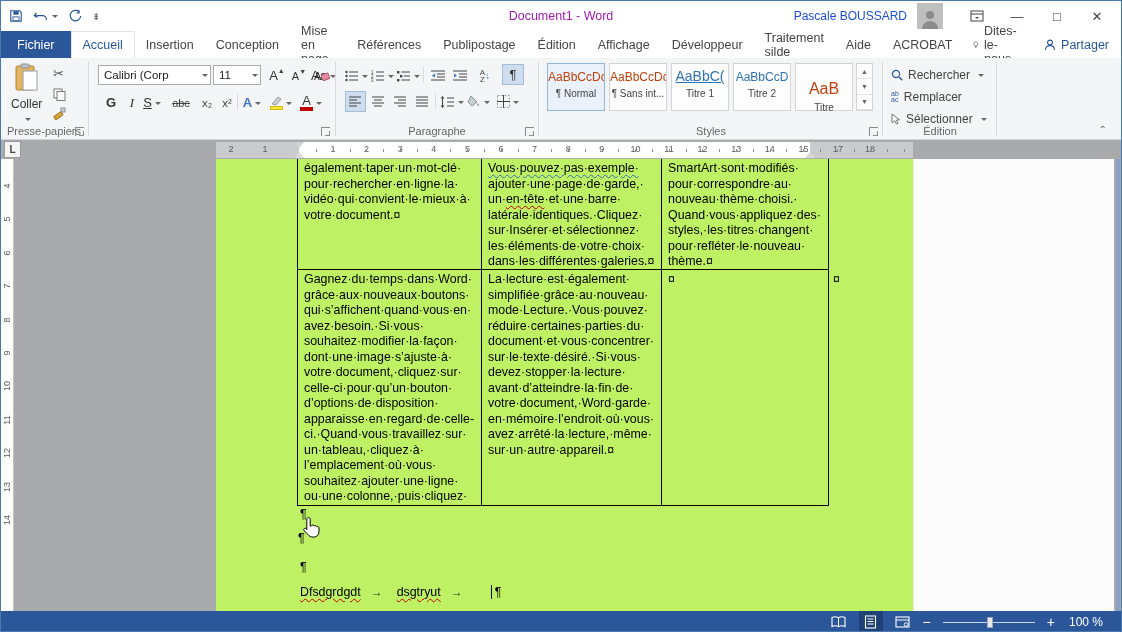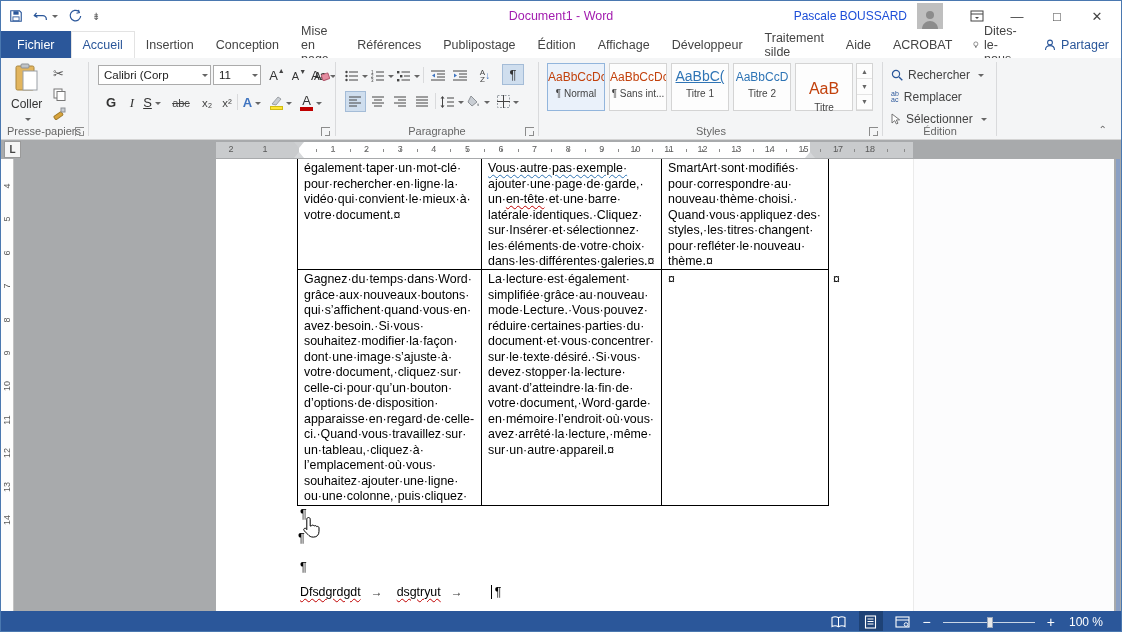--- a/index.html
+++ b/index.html
@@ -53,21 +53,21 @@
   .hnum { position:absolute; top:2px; font-size:9px; color:#595959; transform:translateX(-50%); }
   .htick { position:absolute; top:7px; width:1px; height:3px; background:#8a8a8a; }
   .ind-first { position:absolute; left:78px; top:0; width:0; height:0; border:5px solid transparent; border-top:6px solid #d6d8da; }
   .ind-hang  { position:absolute; left:78px; bottom:0; width:0; height:0; border:5px solid transparent; border-bottom:6px solid #d6d8da; }
   .ind-right { position:absolute; left:589px; bottom:0; width:0; height:0; border:5px solid transparent; border-bottom:6px solid #d6d8da; }
 
   
   .docarea { position:absolute; left:0; top:158px; width:100%; height:452px; background:#a8aaac; }
   .vruler { position:absolute; left:0; top:0; width:13px; height:452px; background:#fdfdfd; border-right:1px solid #c2c2c2; }
   .vnum { position:absolute; left:1px; font-size:9px; color:#595959; transform:rotate(-90deg); transform-origin:center; width:10px; text-align:center; }
-  .page { position:absolute; left:215px; top:0; width:697px; height:452px; background:#ffffff; }
+  .page { position:absolute; left:215px; top:0; width:697px; height:452px; background:#bef264; }
   .rightpane { position:absolute; left:912px; top:0; right:7px; height:452px; background:#fcfcfd; border-left:1px solid #ebebeb; }
   .vscroll { position:absolute; right:1px; top:0; width:4px; height:452px; background:#8ba0c4; }
 
   .word-table { position:absolute; left:81px; top:0; width:532px; font-size:12.4px; line-height:15.5px; color:#000; }
   .trow { display:flex; border-bottom:1px solid #000; }
   .tcell { border-left:1px solid #000; padding:2px 5px 0 6px; overflow:hidden; }
   .tcell:last-child { border-right:1px solid #000; }
   .c1 { width:184px; } .c2 { width:180px; } .c3 { width:168px; }
   .wavy-red  { text-decoration:underline; text-decoration-style:wavy; text-decoration-color:#c00000; text-decoration-thickness:1px; text-underline-offset:2px; }
   .wavy-blue { text-decoration:underline; text-decoration-style:wavy; text-decoration-color:#2e74b5; text-decoration-thickness:1px; text-underline-offset:2px; }
@@ -539,21 +539,21 @@
         <span class="vnum" style="top: 289.2px;">12</span>
         <span class="vnum" style="top: 322.6px;">13</span>
         <span class="vnum" style="top: 356px;">14</span>
       </div>
     <div class="rightpane"></div>
 
     <div class="page">
       <div class="word-table">
         <div class="trow" style="height:111px;">
           <div class="tcell c1"><span>également·​taper·​un·​mot-clé·​pour·​rechercher·​en·​ligne·​la·​vidéo·​qui·​convient·​le·​mieux·​à·​votre·​document.¤</span></div>
-          <div class="tcell c2"><span class="wavy-blue">Vous·​autre·​pas·​exemple·​</span><span>ajouter·​une·​page·​de·​garde,·​un·​</span><span class="wavy-red">en-tête</span><span>·​et·​une·​barre·​latérale·​identiques.·​Cliquez·​sur·​Insérer·​et·​sélectionnez·​les·​éléments·​de·​votre·​choix·​dans·​les·​différentes·​galeries.¤</span></div>
+          <div class="tcell c2"><span class="wavy-blue">Vous·​pouvez·​pas·​exemple·​</span><span>ajouter·​une·​page·​de·​garde,·​un·​</span><span class="wavy-red">en-tête</span><span>·​et·​une·​barre·​latérale·​identiques.·​Cliquez·​sur·​Insérer·​et·​sélectionnez·​les·​éléments·​de·​votre·​choix·​dans·​les·​différentes·​galeries.¤</span></div>
           <div class="tcell c3"><span>SmartArt·​sont·​modifiés·​pour·​correspondre·​au·​nouveau·​thème·​choisi.·​Quand·​vous·​appliquez·​des·​styles,·​les·​titres·​changent·​pour·​refléter·​le·​nouveau·​thème.¤</span></div>
         </div>
         <div class="trow" style="height:236px;">
           <div class="tcell c1"><span>Gagnez·​du·​temps·​dans·​Word·​grâce·​aux·​nouveaux·​boutons·​qui·​s’affichent·​quand·​vous·​en·​avez·​besoin.·​Si·​vous·​souhaitez·​modifier·​la·​façon·​dont·​une·​image·​s’ajuste·​à·​votre·​document,·​cliquez·​sur·​celle-ci·​pour·​qu’un·​bouton·​d’options·​de·​disposition·​apparaisse·​en·​regard·​de·​celle-ci.·​Quand·​vous·​travaillez·​sur·​un·​tableau,·​cliquez·​à·​l’emplacement·​où·​vous·​souhaitez·​ajouter·​une·​ligne·​ou·​une·​colonne,·​puis·​cliquez·​sur·​le·​signe·​plus.¤</span></div>
           <div class="tcell c2"><span>La·​lecture·​est·​également·​simplifiée·​grâce·​au·​nouveau·​mode·​Lecture.·​Vous·​pouvez·​réduire·​certaines·​parties·​du·​document·​et·​vous·​concentrer·​sur·​le·​texte·​désiré.·​Si·​vous·​devez·​stopper·​la·​lecture·​avant·​d’atteindre·​la·​fin·​de·​votre·​document,·​Word·​garde·​en·​mémoire·​l’endroit·​où·​vous·​avez·​arrêté·​la·​lecture,·​même·​sur·​un·​autre·​appareil.¤</span></div>
           <div class="tcell c3"><span>¤</span></div>
         </div>
       </div>
       <span class="rowend-mark">¤</span>
 

